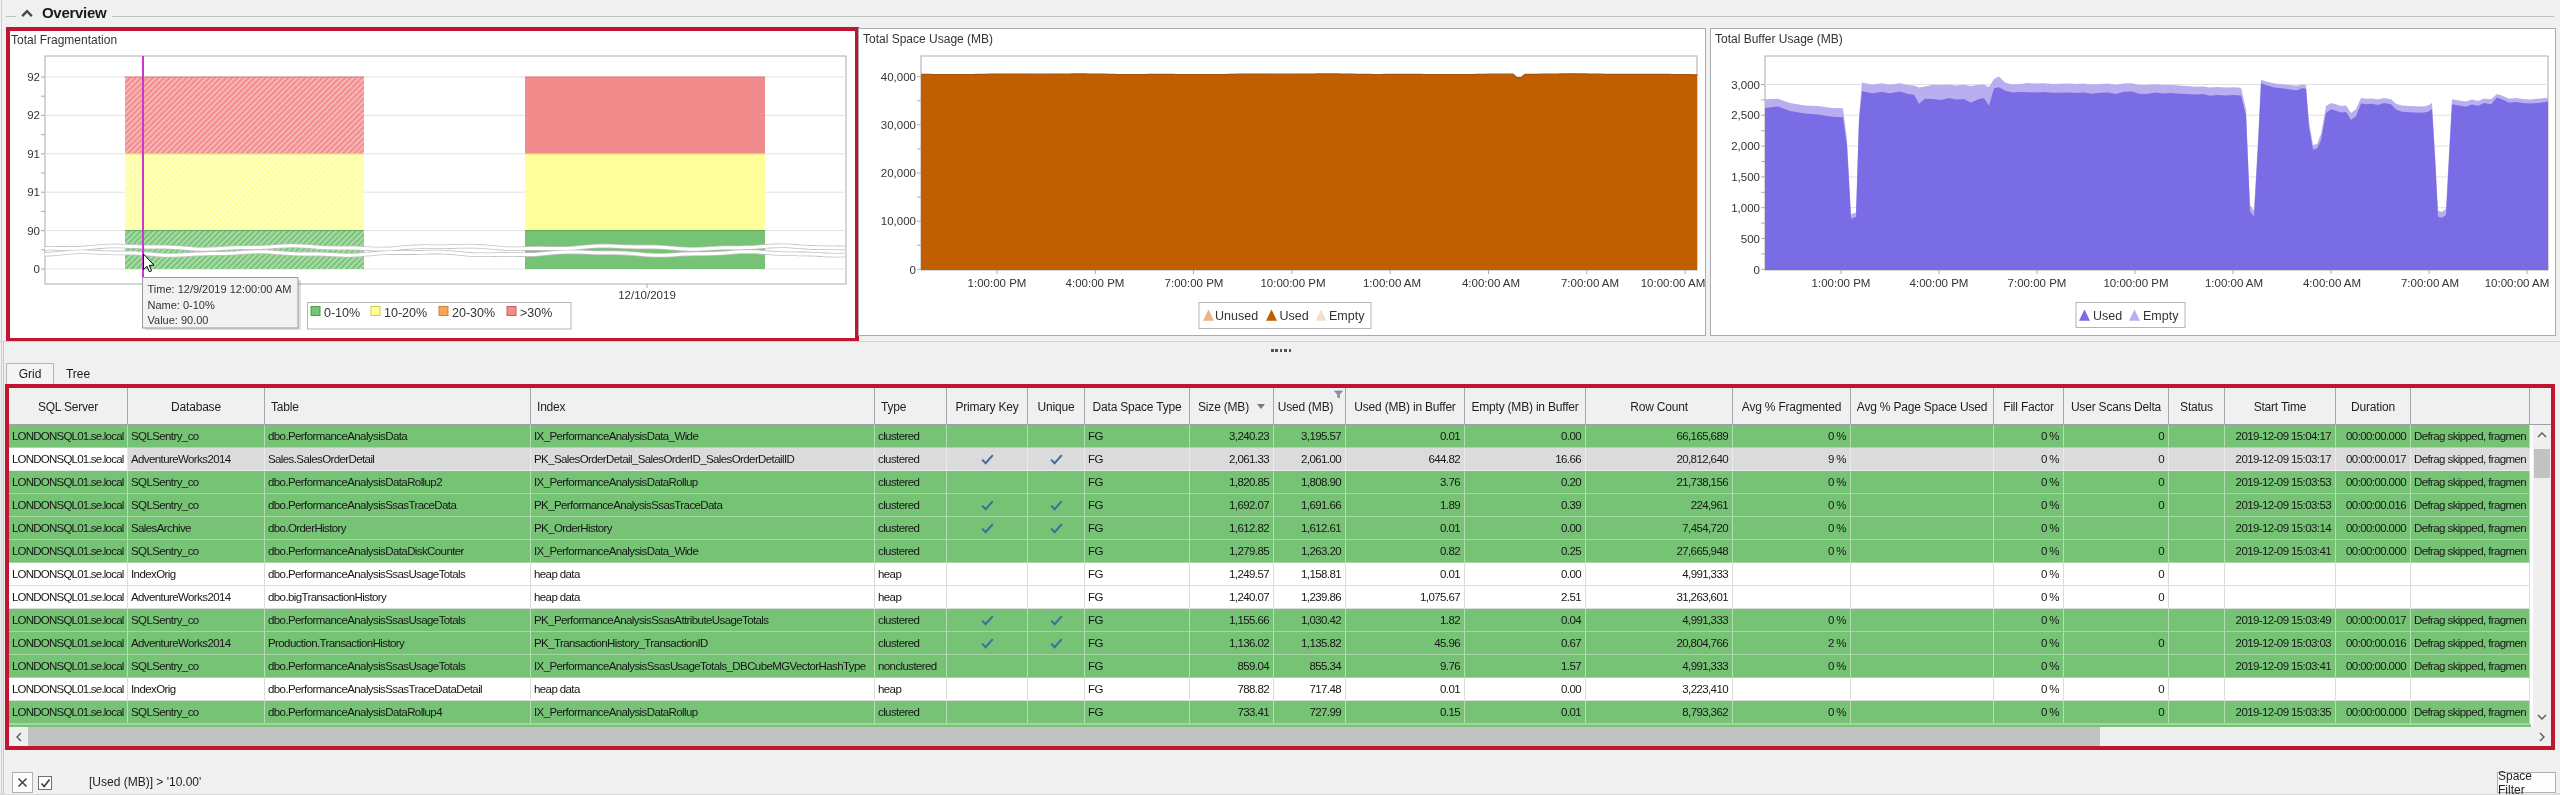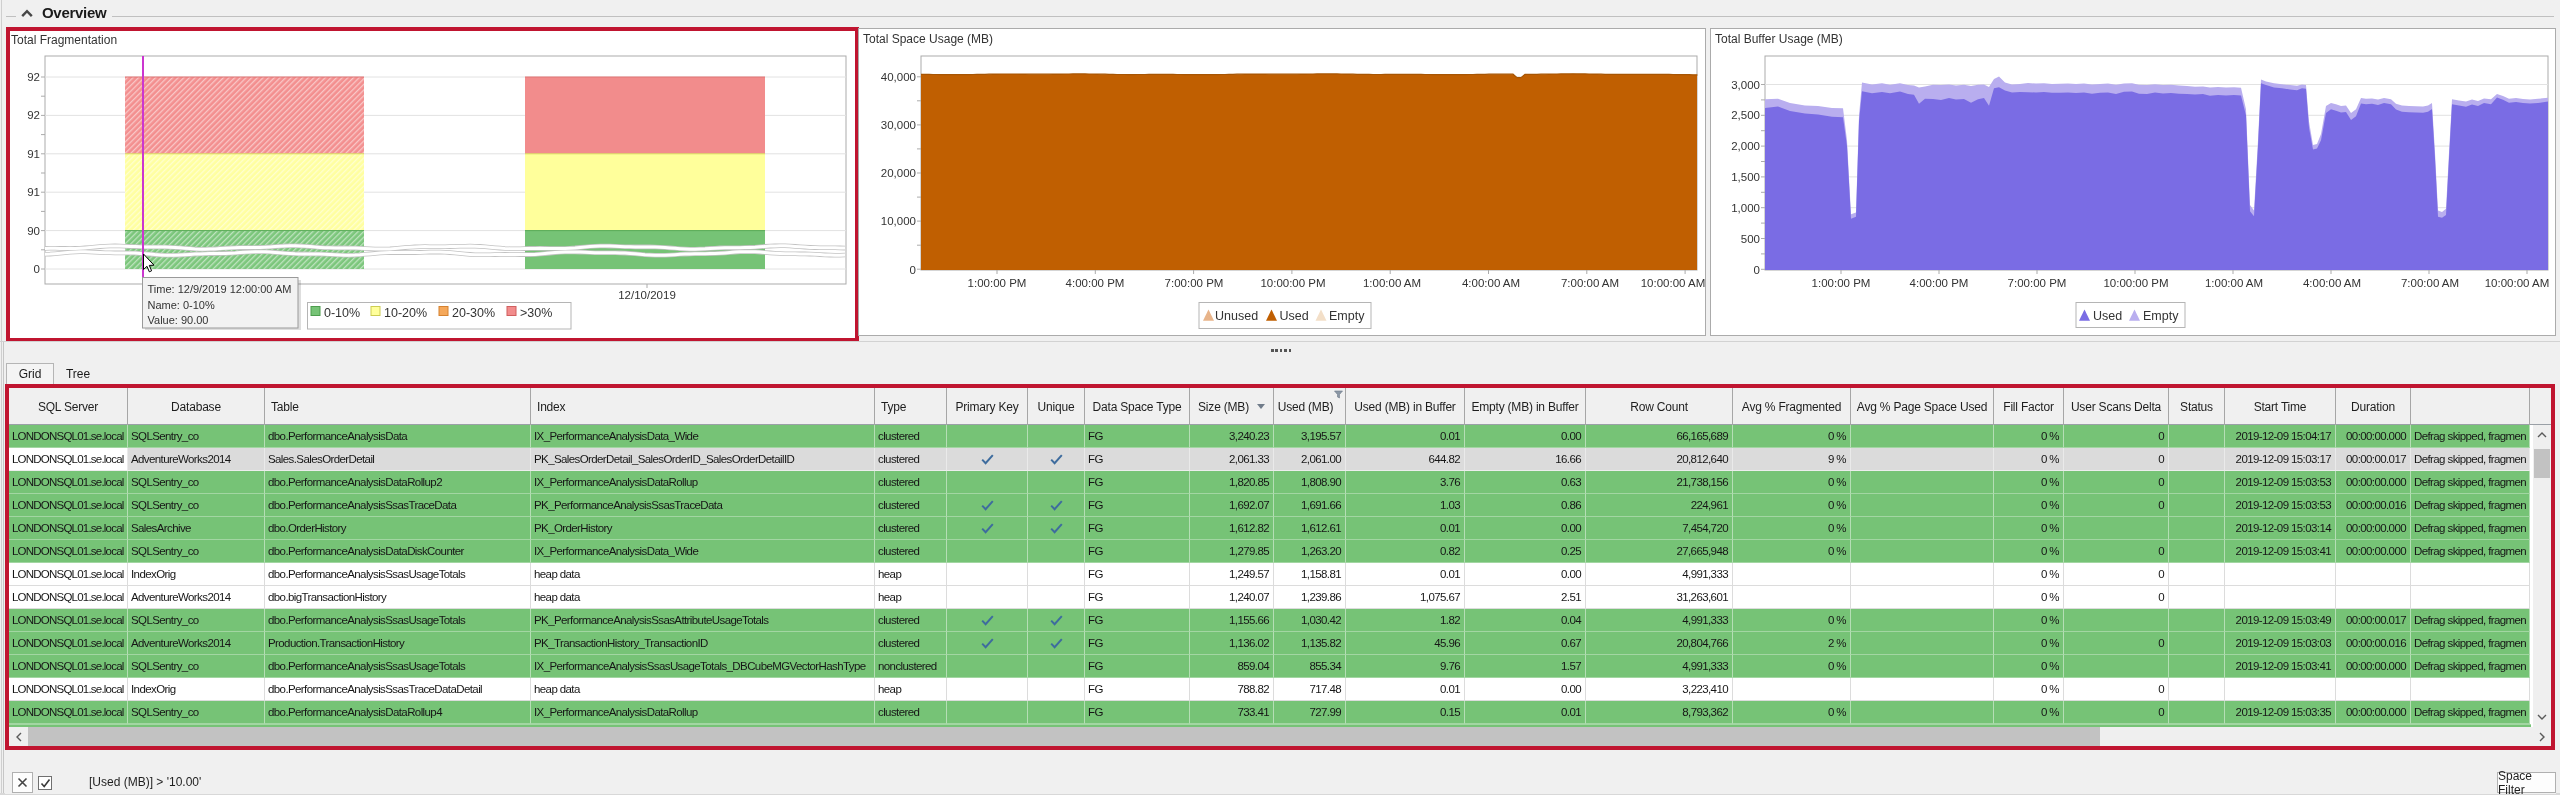--- a/index.html
+++ b/index.html
@@ -326,21 +326,21 @@
           <div class="cell al" style="left:119px;width:137px">SQLSentry_co</div>
           <div class="cell al" style="left:256px;width:266px">dbo.PerformanceAnalysisDataRollup2</div>
           <div class="cell al" style="left:522px;width:344px">IX_PerformanceAnalysisDataRollup</div>
           <div class="cell al" style="left:866px;width:72px">clustered</div>
           <div class="cell ac" style="left:938px;width:81px"></div>
           <div class="cell ac" style="left:1019px;width:57px"></div>
           <div class="cell al" style="left:1076px;width:105px">FG</div>
           <div class="cell ar" style="left:1181px;width:84px">1,820.85</div>
           <div class="cell ar" style="left:1265px;width:72px">1,808.90</div>
           <div class="cell ar" style="left:1337px;width:119px">3.76</div>
-          <div class="cell ar" style="left:1456px;width:121px">0.63</div>
+          <div class="cell ar" style="left:1456px;width:121px">0.20</div>
           <div class="cell ar" style="left:1577px;width:147px">21,738,156</div>
           <div class="cell ar" style="left:1724px;width:118px">0 %</div>
           <div class="cell ar" style="left:1842px;width:143px"></div>
           <div class="cell ar" style="left:1985px;width:70px">0 %</div>
           <div class="cell ar" style="left:2055px;width:105px">0</div>
           <div class="cell al" style="left:2160px;width:56px"></div>
           <div class="cell ar" style="left:2216px;width:111px">2019-12-09 15:03:53</div>
           <div class="cell ar" style="left:2327px;width:75px">00:00:00.000</div>
           <div class="cell al" style="left:2402px;width:119px">Defrag skipped, fragmen</div>
         </div>
@@ -352,22 +352,22 @@
           <div class="cell al" style="left:866px;width:72px">clustered</div>
           <div class="cell ac" style="left:938px;width:81px"><svg width="13" height="11" viewBox="0 0 13 11" style="vertical-align:middle">
               <path d="M1.2,5.6 L4.6,9.2 L11.8,1.2" fill="none" stroke="#3e6c9e" stroke-width="2"></path>
             </svg></div>
           <div class="cell ac" style="left:1019px;width:57px"><svg width="13" height="11" viewBox="0 0 13 11" style="vertical-align:middle">
               <path d="M1.2,5.6 L4.6,9.2 L11.8,1.2" fill="none" stroke="#3e6c9e" stroke-width="2"></path>
             </svg></div>
           <div class="cell al" style="left:1076px;width:105px">FG</div>
           <div class="cell ar" style="left:1181px;width:84px">1,692.07</div>
           <div class="cell ar" style="left:1265px;width:72px">1,691.66</div>
-          <div class="cell ar" style="left:1337px;width:119px">1.03</div>
-          <div class="cell ar" style="left:1456px;width:121px">0.86</div>
+          <div class="cell ar" style="left:1337px;width:119px">1.89</div>
+          <div class="cell ar" style="left:1456px;width:121px">0.39</div>
           <div class="cell ar" style="left:1577px;width:147px">224,961</div>
           <div class="cell ar" style="left:1724px;width:118px">0 %</div>
           <div class="cell ar" style="left:1842px;width:143px"></div>
           <div class="cell ar" style="left:1985px;width:70px">0 %</div>
           <div class="cell ar" style="left:2055px;width:105px">0</div>
           <div class="cell al" style="left:2160px;width:56px"></div>
           <div class="cell ar" style="left:2216px;width:111px">2019-12-09 15:03:53</div>
           <div class="cell ar" style="left:2327px;width:75px">00:00:00.016</div>
           <div class="cell al" style="left:2402px;width:119px">Defrag skipped, fragmen</div>
         </div>

